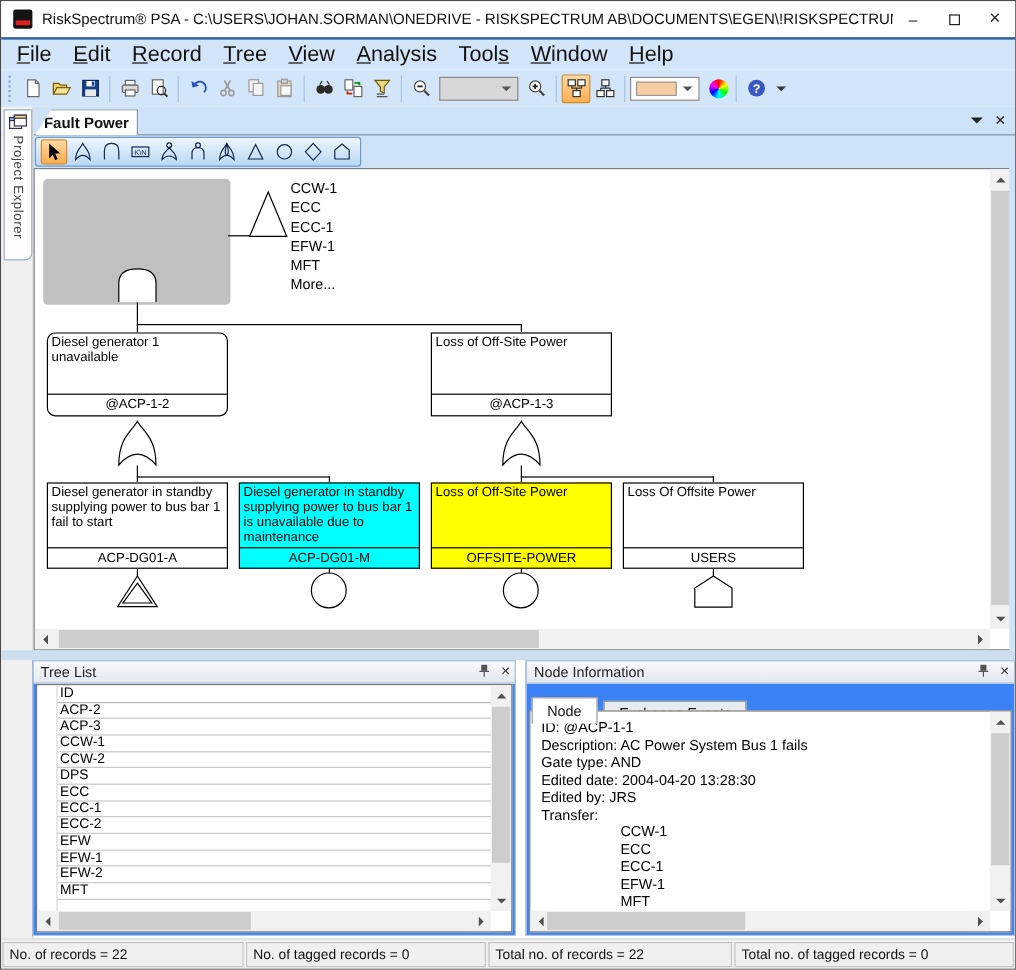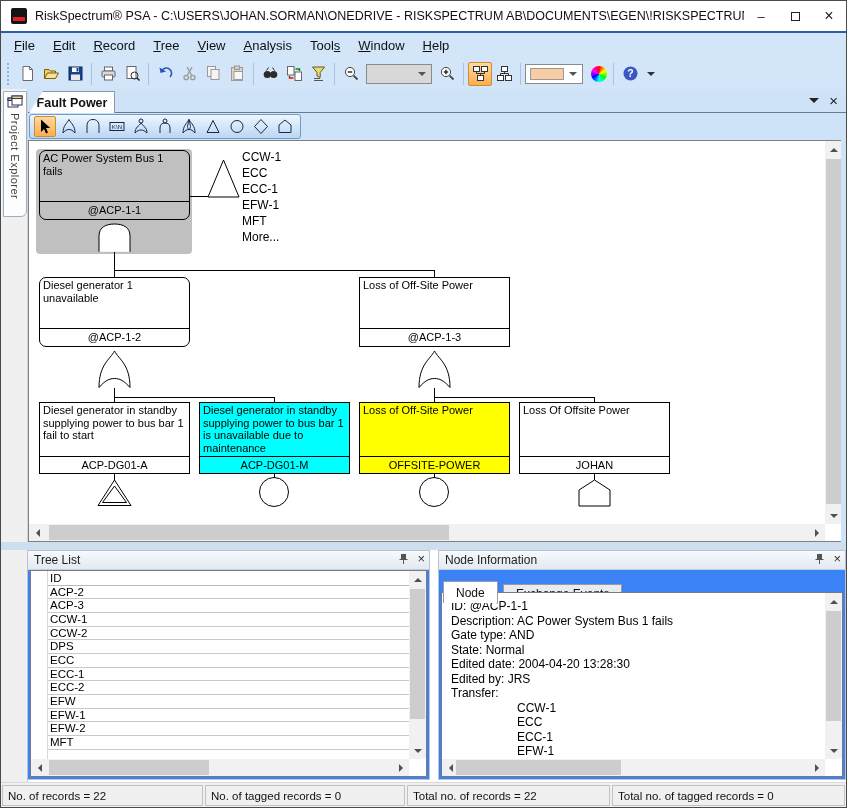--- a/index.html
+++ b/index.html
@@ -11,21 +11,21 @@
   .titlebar{position:absolute;left:0;top:0;width:100%;height:30px;background:#fff;display:flex;align-items:center;}
   .appicon{width:16px;height:16px;margin:0 8px 0 10px;background:#141414;border-radius:2px;position:relative;flex:none;}
   .appicon::after{content:"";position:absolute;left:2px;right:2px;bottom:3px;height:4px;background:#e02020;}
   .title-text{font-size:12.5px;color:#111;white-space:nowrap;overflow:hidden;flex:1;}
   .wbtns{display:flex;flex:none;height:30px;}
   .wbtn{width:34px;height:30px;display:flex;align-items:center;justify-content:center;font-size:13px;color:#222;cursor:default;}
   .maxglyph{width:9px;height:9px;border:1px solid #222;}
 
   
   .menubar{position:absolute;left:0;top:30px;width:100%;height:27px;background:#d3e5f8;border-top:2px solid #2b5fa3;display:flex;align-items:center;padding-left:4px;}
-  .menu-item{padding:3px 9px;font-size:13px;color:#111;text-align:center;}
+  .menu-item{padding:3px 9px;font-size:18px;color:#111;text-align:center;}
   .menu-item u{text-decoration:underline;}
 
   
   .toolbar{position:absolute;left:0;top:57px;width:100%;height:31px;background:#d3e5f8;display:flex;align-items:center;padding-left:6px;}
   .grip{width:4px;height:22px;border-left:2px dotted #8fb3d8;margin:0 4px 0 0;}
   .tbtn{width:24px;height:24px;display:flex;align-items:center;justify-content:center;border:1px solid transparent;border-radius:2px;flex:none;}
   .tbtn.active{background:linear-gradient(#fdd9a2,#fbae4e);border:1px solid #d18a2d;}
   .tsep{width:1px;height:22px;background:#a9c4e0;margin:0 4px;flex:none;}
   .combo{height:20px;border:1px solid #8a8a8a;background:#d8d8d8;display:flex;align-items:center;justify-content:flex-end;flex:none;}
   .combo.white{background:#fff;}
@@ -352,24 +352,20 @@
         <rect x="5" y="1" width="10" height="9" fill="#fff" stroke="#335"></rect>
         <rect x="5" y="1" width="10" height="2.5" fill="#f3d97a" stroke="#335"></rect>
       </svg>
     <span class="pe-text">Project Explorer</span>
   </div>
 
   <div class="canvas">
 
     <div class="selblock" style="left:7px;top:8px;width:156px;height:105px;"></div>
 
-    <div class="tnode rnd" style="left:10px;top:9px;width:151px;height:70px;background:transparent;">
-      <div class="tdesc">AC Power System Bus 1 fails</div>
-      <div class="tid" style="height:18px;">@ACP-1-1</div>
-    </div>
 
     <svg class="abs" style="left:67px;top:82px;" width="37" height="29">
         <path d="M3,28.8 L3,13 C3,4.5 9.5,1 18.5,1 C27.5,1 34,4.5 34,13 L34,28.8" fill="#fff" stroke="#000"></path>
       </svg>
     <div class="cline" style="left:85px;top:111px;width:1px;height:18px;"></div>
 
     <div class="cline" style="left:161px;top:55px;width:18px;height:1px;"></div>
     <svg class="abs" style="left:178px;top:18px;" width="33" height="39">
         <path d="M16.5,1 L32,38 L1,38 Z" fill="#fff" stroke="#000"></path>
       </svg>
@@ -418,21 +414,21 @@
     <div class="tnode" style="left:170px;top:261px;width:151px;height:72px;background:#00ffff;">
       <div class="tdesc">Diesel generator in standby supplying power to bus bar 1 is unavailable due to maintenance</div>
       <div class="tid">ACP-DG01-M</div>
     </div>
     <div class="tnode" style="left:330px;top:261px;width:151px;height:72px;background:#ffff00;">
       <div class="tdesc">Loss of Off-Site Power</div>
       <div class="tid">OFFSITE-POWER</div>
     </div>
     <div class="tnode" style="left:490px;top:261px;width:151px;height:72px;">
       <div class="tdesc">Loss Of Offsite Power</div>
-      <div class="tid">JOHAN</div>
+      <div class="tid">USERS</div>
     </div>
 
     <div class="cline" style="left:85px;top:333px;width:1px;height:6px;"></div>
     <svg class="abs" style="left:68px;top:338px;" width="35" height="28">
         <path d="M17.5,1 L34,26.5 L1,26.5 Z" fill="#fff" stroke="#000"></path>
         <path d="M17.5,7 L29.5,23.5 L5.5,23.5 Z" fill="none" stroke="#000"></path>
       </svg>
     <div class="cline" style="left:245px;top:333px;width:1px;height:4px;"></div>
     <div class="abs" style="left:230px;top:336px;width:30px;height:30px;border:1px solid #000;border-radius:50%;background:#fff;"></div>
     <div class="cline" style="left:405px;top:333px;width:1px;height:4px;"></div>
@@ -529,21 +525,20 @@
     </div>
     <div class="tabbar">
       <div class="ntab active" style="left:2px;">Node</div>
       <div class="ntab inactive" style="left:62px;">Exchange Events</div>
     </div>
     <div class="infobox">
       <div class="ipad">
           <div class="iline">ID: @ACP-1-1</div>
           <div class="iline">Description: AC Power System Bus 1 fails</div>
           <div class="iline">Gate type: AND</div>
-          <div class="iline">State: Normal</div>
           <div class="iline">Edited date: 2004-04-20 13:28:30</div>
           <div class="iline">Edited by: JRS</div>
           <div class="iline">Transfer:</div>
           <div class="iline indent">CCW-1</div>
           <div class="iline indent">ECC</div>
           <div class="iline indent">ECC-1</div>
           <div class="iline indent">EFW-1</div>
           <div class="iline indent">MFT</div>
           <div class="iline indent">RHR-1</div>
         </div>

